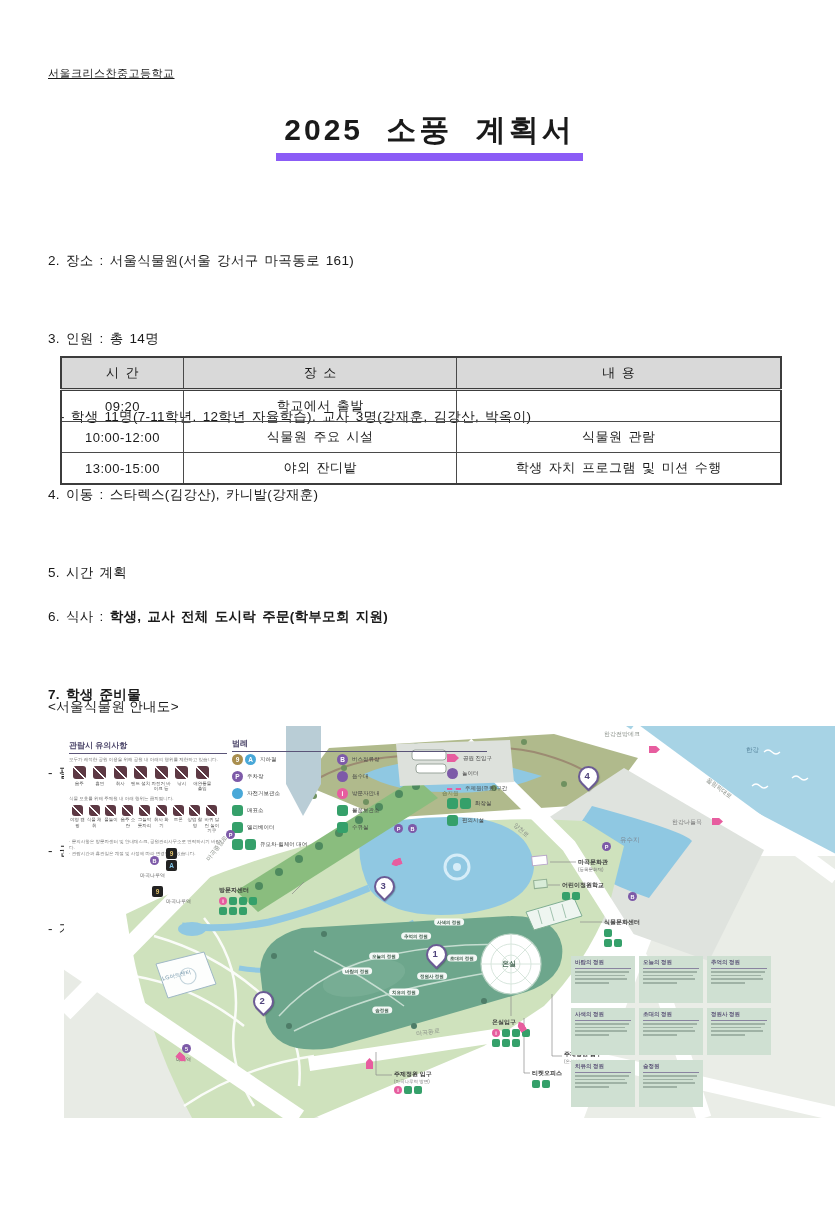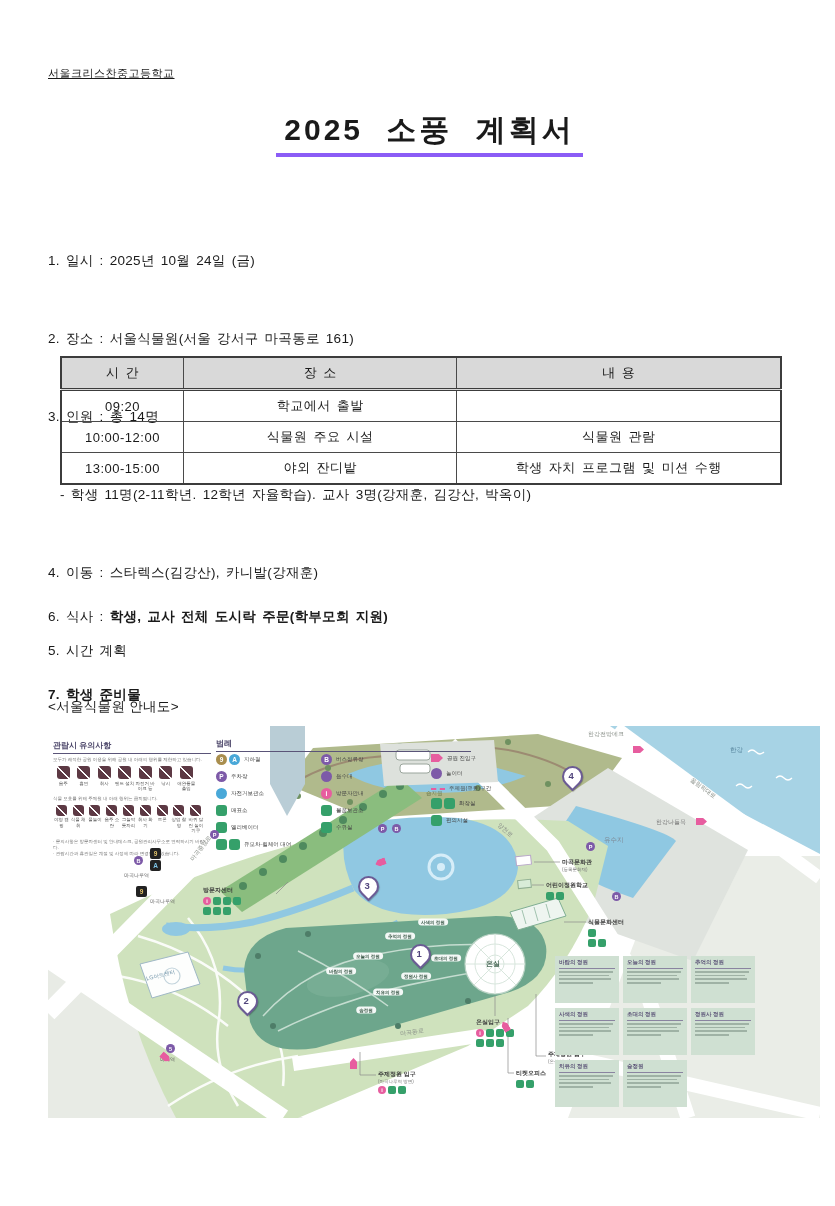--- a/index.html
+++ b/index.html
@@ -2,36 +2,36 @@
 <html><head>
 <meta charset="utf-8">
 <style>
   html,body{margin:0;padding:0;background:#fff;}
   .page{position:relative;width:835px;height:1206px;background:#fff;overflow:hidden;
         font-family:"Liberation Sans","DejaVu Sans",sans-serif;color:#1a1a1a;}
   
   .school{position:absolute;left:48px;top:66px;font-size:11px;text-decoration:underline;letter-spacing:.5px;}
   .title{position:absolute;left:0;top:110px;width:100%;text-align:center;}
   .title span{display:inline-block;font-size:30px;font-weight:bold;letter-spacing:3px;word-spacing:12px;
-              border-bottom:4px solid #8b5cf6;padding:0 8px 2px 8px;margin-left:24px;}
+              border-bottom:8px solid #8b5cf6;padding:0 8px 2px 8px;margin-left:24px;}
   .list{position:absolute;left:48px;top:196px;width:740px;font-size:13.5px;line-height:26px;
         letter-spacing:.3px;word-spacing:2px;white-space:pre;}
   .list .sub{padding-left:12px;}
   .b{font-weight:bold;}
   table.sched{position:absolute;left:60px;top:356px;width:722px;border-collapse:collapse;
               font-size:13px;text-align:center;table-layout:fixed;}
   table.sched th,table.sched td{border:1px solid #4a4a4a;height:30px;padding:0 4px;font-weight:normal;
               letter-spacing:.5px;word-spacing:2px;}
   table.sched{border:2px solid #3c3c3c;}
   table.sched thead th{background:#d9d9d9;border-bottom:3px double #3c3c3c;}
   .list2{position:absolute;left:48px;top:552px;width:740px;font-size:13.5px;line-height:26px;
          letter-spacing:.3px;word-spacing:2px;white-space:pre;}
   .caption{position:absolute;left:48px;top:698px;font-size:13.5px;letter-spacing:.3px;}
   
-  #map{position:absolute;left:48px;top:726px;width:772px;height:392px;background:#fff;}
+  #map{position:absolute;left:64px;top:726px;width:772px;height:392px;background:#fff;}
   #map svg{position:absolute;left:0;top:0;}
   .panel{position:absolute;}
   .ptitle{font-size:8px;font-weight:bold;color:#4a4468;border-bottom:1px solid #5a5478;
           padding-bottom:2px;margin-bottom:3px;}
   .tiny{font-size:4.5px;color:#777;line-height:6px;}
   .prow{display:flex;margin-top:3px;}
   .pitem{width:20.5px;display:flex;flex-direction:column;align-items:center;}
   .pitem2{width:16.8px;display:flex;flex-direction:column;align-items:center;}
   .picon{width:13px;height:13px;border-radius:3px;background:#5d3944;
          background-image:linear-gradient(45deg,transparent 44%,#fff 44%,#fff 52%,transparent 52%);}
@@ -76,24 +76,23 @@
 </style>
 </head>
 <body>
 
 <div class="page">
 
   <div class="school">서울크리스찬중고등학교</div>
   <div class="title"><span>2025 소풍 계획서</span></div>
 
   <div class="list">
-    <div>1. 일시 : 2025년 10월 24일 (금)</div>
     <div>2. 장소 : 서울식물원(서울 강서구 마곡동로 161)</div>
     <div>3. 인원 : 총 14명</div>
-    <div class="sub">- 학생 11명(2-11학년. 12학년 자율학습). 교사 3명(강재훈, 김강산, 박옥이)</div>
+    <div class="sub">- 학생 11명(7-11학년. 12학년 자율학습). 교사 3명(강재훈, 김강산, 박옥이)</div>
     <div>4. 이동 : 스타렉스(김강산), 카니발(강재훈)</div>
     <div>5. 시간 계획</div>
   </div>
 
   <table class="sched">
     <colgroup>
         <col style="width:17%">
         <col style="width:38%">
         <col style="width:45%">
       </colgroup>

